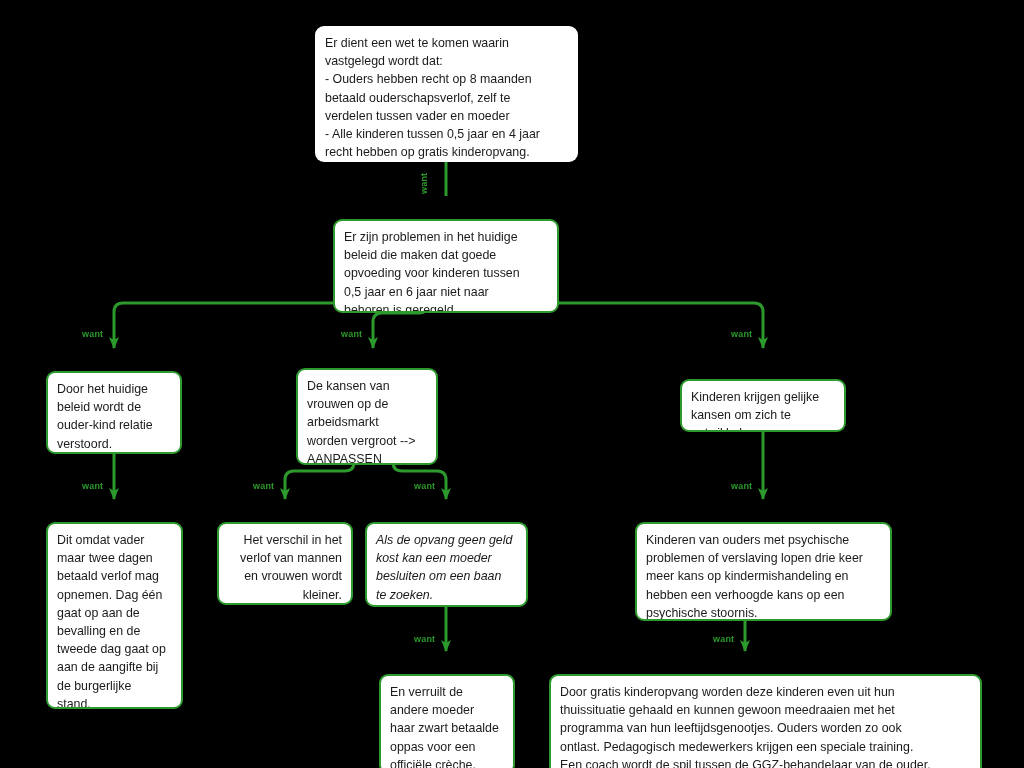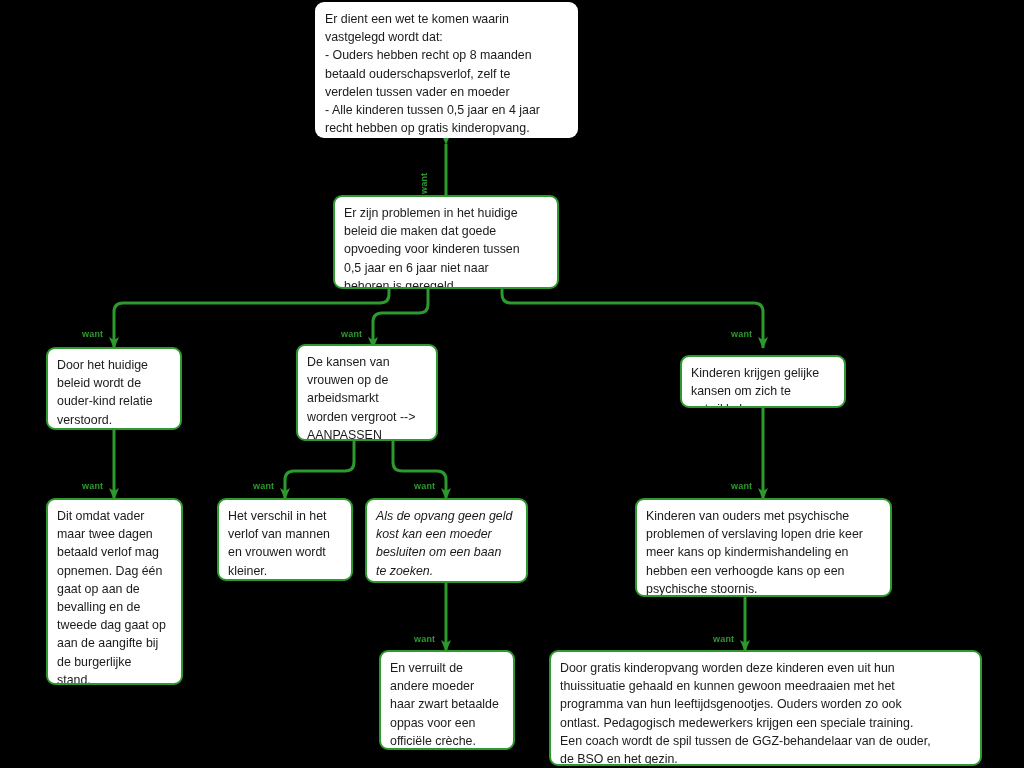--- a/index.html
+++ b/index.html
@@ -57,20 +57,21 @@
   .node {
     position: absolute;
     z-index: 2;
     background: #ffffff;
     color: #1b1b1b;
     border-radius: 9px;
     font-size: 12.4px;
     line-height: 18.2px;
     padding: 7px 9px 6px 9px;
     overflow: hidden;
+    margin-top: 24px;
   }
   .node.claim {
     border: 0;
     padding: 8px 10px 7px 10px;
   }
   .node.reason {
     border: 2px solid #2d9a2d;
   }
   .node .txt {
     display: block;
@@ -191,21 +192,21 @@
 betaald verlof mag
 opnemen. Dag één
 gaat op aan de
 bevalling en de
 tweede dag gaat op
 aan de aangifte bij
 de burgerlijke
 stand.</span>
   </div>
 
-  <div class="node reason" style="left:217px; top:498px; width:136px; height:83px;">
+  <div class="node reason" style="left:217px; top:498px; width:136px; height:83px;text-align:right;">
     <span class="txt">Het verschil in het
 verlof van mannen
 en vrouwen wordt
 kleiner.</span>
   </div>
 
   <div class="node reason" style="left:365px; top:498px; width:163px; height:85px;font-style:italic;">
     <span class="txt">Als de opvang geen geld
 kost kan een moeder
 besluiten om een baan

